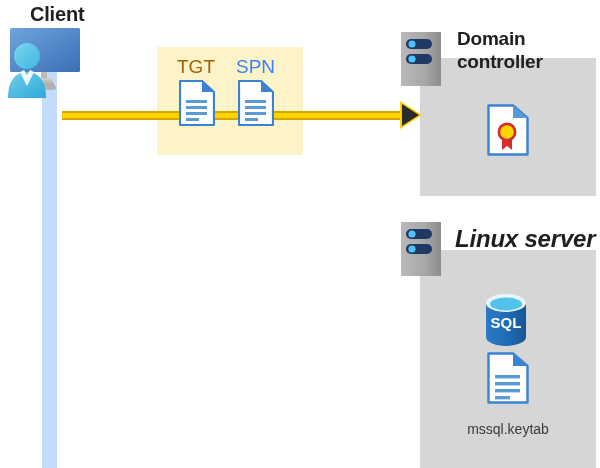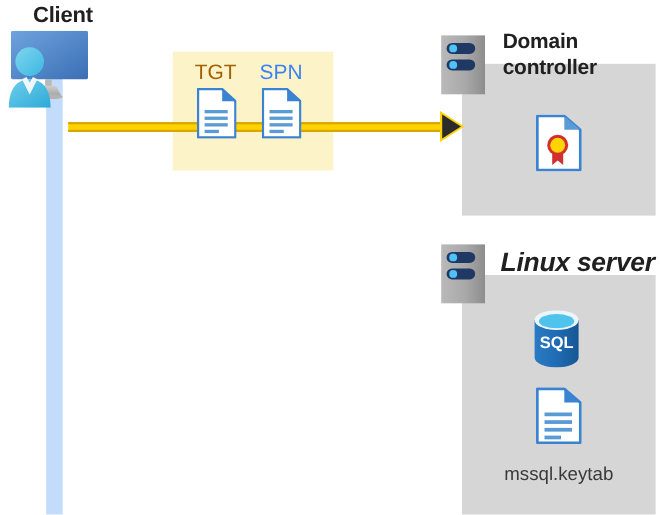--- a/index.html
+++ b/index.html
@@ -36,21 +36,21 @@
 
   #client-title { left: 30px;  top: 2px;  font-size: 20px; }
   #dc-title     { left: 457px; top: 3px;  font-size: 19px; width: 140px; margin-top: 24px; }
   #linux-title  { left: 455px; top: 224px; font-size: 24px; font-style: italic; }
 
   #tgt-label { left: 177px; top: 56px; font-size: 19px; color: #a16207; }
   #spn-label { left: 236px; top: 56px; font-size: 19px; color: #3b82f6; }
   #keytab-label {
     left: 418px; top: 421px;
     width: 180px; text-align: center;
-    font-size: 17px; color: #3a3a3a;
+    font-size: 14px; color: #3a3a3a;
   }
 
   
   .gray-panel {
     position: absolute;
     background: #d6d6d6;
   }
   #dc-panel    { left: 420px; top: 58px;  width: 176px; height: 138px; }
   #linux-panel { left: 420px; top: 250px; width: 176px; height: 218px; }
 
@@ -100,21 +100,21 @@
   .icon {
     position: absolute;
   }
   #monitor-icon { left: 10px;  top: 28px;  width: 80px;  height: 62px; }
   #user-icon    { left: 3px;   top: 42px;  width: 48px;  height: 56px; }
   #tgt-doc      { left: 179px; top: 80px;  width: 36px;  height: 46px; }
   #spn-doc      { left: 238px; top: 80px;  width: 36px;  height: 46px; }
   #dc-server    { left: 401px; top: 32px;  width: 40px;  height: 54px; }
   #linux-server { left: 401px; top: 222px; width: 40px;  height: 54px; }
   #cert-doc     { left: 487px; top: 104px; width: 42px;  height: 52px; }
-  #sql-db       { left: 484px; top: 282px; width: 44px;  height: 52px; }
+  #sql-db       { left: 484px; top: 294px; width: 44px;  height: 52px; }
   #keytab-doc   { left: 487px; top: 352px; width: 42px;  height: 52px; }
 </style>
 </head>
 <body>
 
 <div id="canvas">
 
   <div id="client-lifeline"></div>
 
   <div id="yellow-panel"></div>

